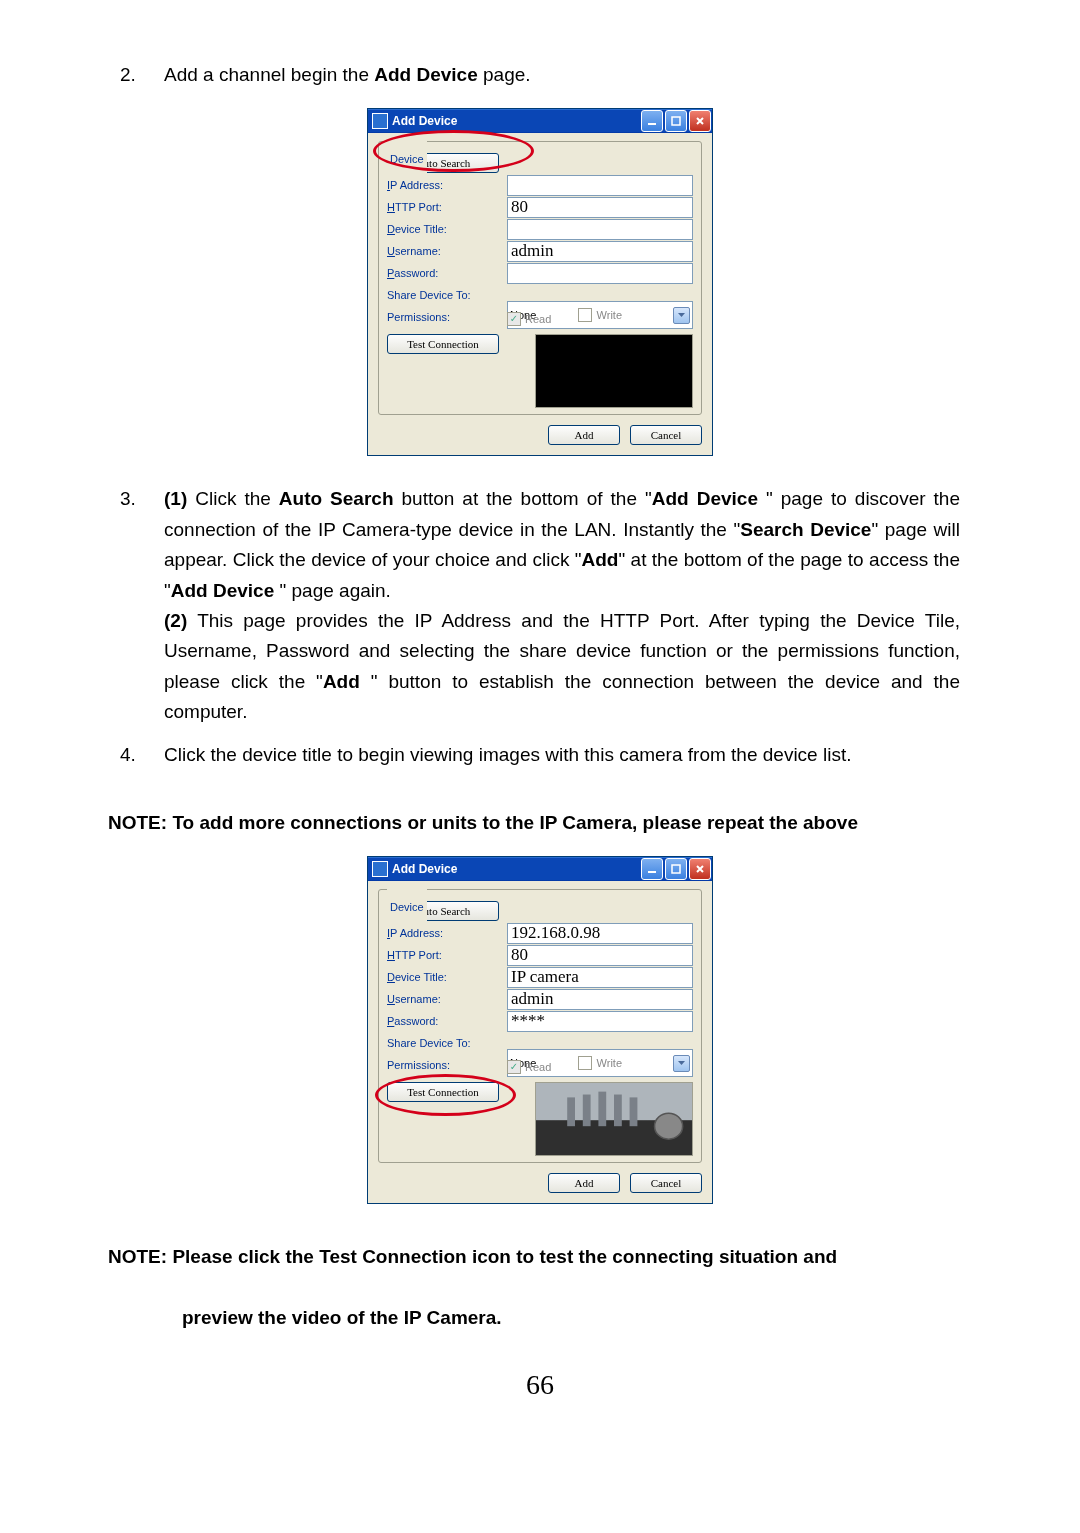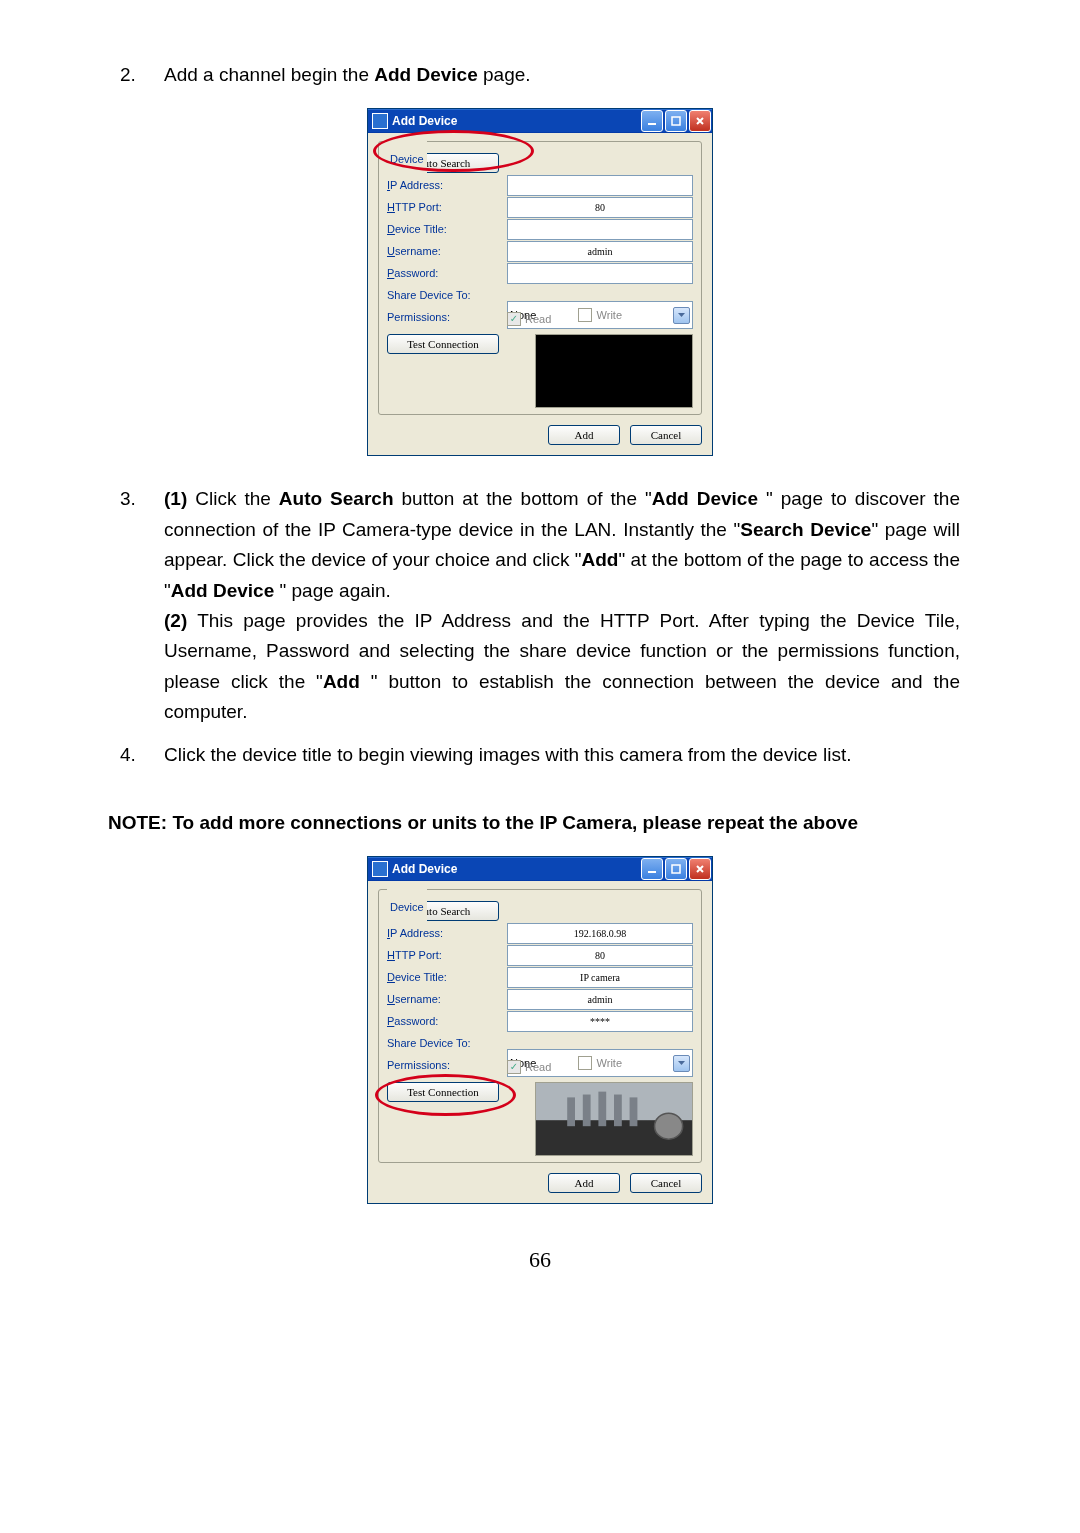--- a/index.html
+++ b/index.html
@@ -13,21 +13,21 @@
     font-size: 19px;
     line-height: 1.6;
     color: #000;
   }
   .ol-item { display: flex; margin-bottom: 12px; }
   .ol-num { width: 44px; text-align: left; flex-shrink: 0; }
   .ol-body { flex: 1; text-align: justify; }
   .bold { font-weight: bold; }
   .note-block { margin-top: 38px; }
   .note-indent { padding-left: 62px; margin-top: 30px; }
-  .page-num { text-align: center; font-family: 'Times New Roman', serif; font-size: 22px; margin-top: 30px; }
+  .page-num { text-align: center; font-family: 'Times New Roman', serif; font-size: 28px; margin-top: 30px; }
 
   
   .dlg-wrap { display: flex; justify-content: center; margin: 18px 0 28px 0; }
   .dlg {
     width: 344px;
     font-family: Tahoma, sans-serif;
     font-size: 11px;
     background: #ece9d8;
     border: 1px solid #003c74;
     position: relative;
@@ -50,21 +50,21 @@
   .grp { border:1px solid #a0a090; border-radius:3px; padding: 8px 8px 6px 8px; position:relative; }
   .grp .legend{ position:absolute; top:-7px; left:8px; background:#ece9d8; padding:16px 3px; color:#003399;}
   .row { display:flex; align-items:center; margin: 4px 0; height:18px;}
   .row .lbl {
     width:120px;
     color:#003399;
     position:relative;
     overflow:visible;
   }
   .row .fld { flex:1; }
-  .inp { width:100%; height:21px; border:1px solid #7f9db9; background:#fff; padding:0 3px; font-family:Tahoma; font-size:10px; box-sizing:border-box;text-align:center;}
+  .inp { width:100%; height:21px; border:1px solid #7f9db9; background:#fff; padding:0 3px; font-family:Tahoma; font-size:17px; box-sizing:border-box;}
   .sel { width:100%; height:18px; border:1px solid #7f9db9; background:#fff; display:flex; align-items:center; padding:13px 2px; box-sizing:border-box; justify-content:space-between;margin-top:40px;}
   .sel .arrow{ width:15px; height:15px; background:linear-gradient(#d6e6fb,#9fc4ef); border:1px solid #6a8bb8; border-radius:2px; display:flex; align-items:center;justify-content:center;}
   .chk { display:inline-flex; align-items:center; margin-right:24px; color:#888;}
   .chk-box { width:12px;height:12px;border:1px solid #a0a090;background:#e8e8e8;margin-right:4px;display:flex;align-items:center;justify-content:center;}
   .chk-box.read{ background:#e8e8e8;}
   .chk-box .check{ color:#4a8; font-size:10px; line-height:1;}
   .chk-w { display:inline-flex; align-items:center; color:#888;}
   .chk-box.write{ width:12px;height:12px;border:1px solid #a0a090;background:#fff;margin-right:4px;}
   .btn { border:1px solid #003c74; background:linear-gradient(#fdfdfd,#e6e6de); border-radius:3px; padding:2px 10px; font-family:Tahoma; font-size:11px; height:20px; box-sizing:border-box; display:inline-flex;align-items:center;}
   .auto-btn-row{ margin-bottom:2px; }
@@ -302,16 +302,18 @@
             </div>
           <div class="btn">
               <span>Cancel</span>
             </div>
         </div>
       </div>
     </div>
   </div>
 
   <div class="note-block">
+    <div class="bold" style="margin-left:-12px;">NOTE: Please click the Test Connection icon to test the connecting situation and</div>
+    <div class="bold note-indent">preview the video of the IP Camera.</div>
   </div>
 
   <div class="page-num">66</div>
 </div>
 
 </body></html>

